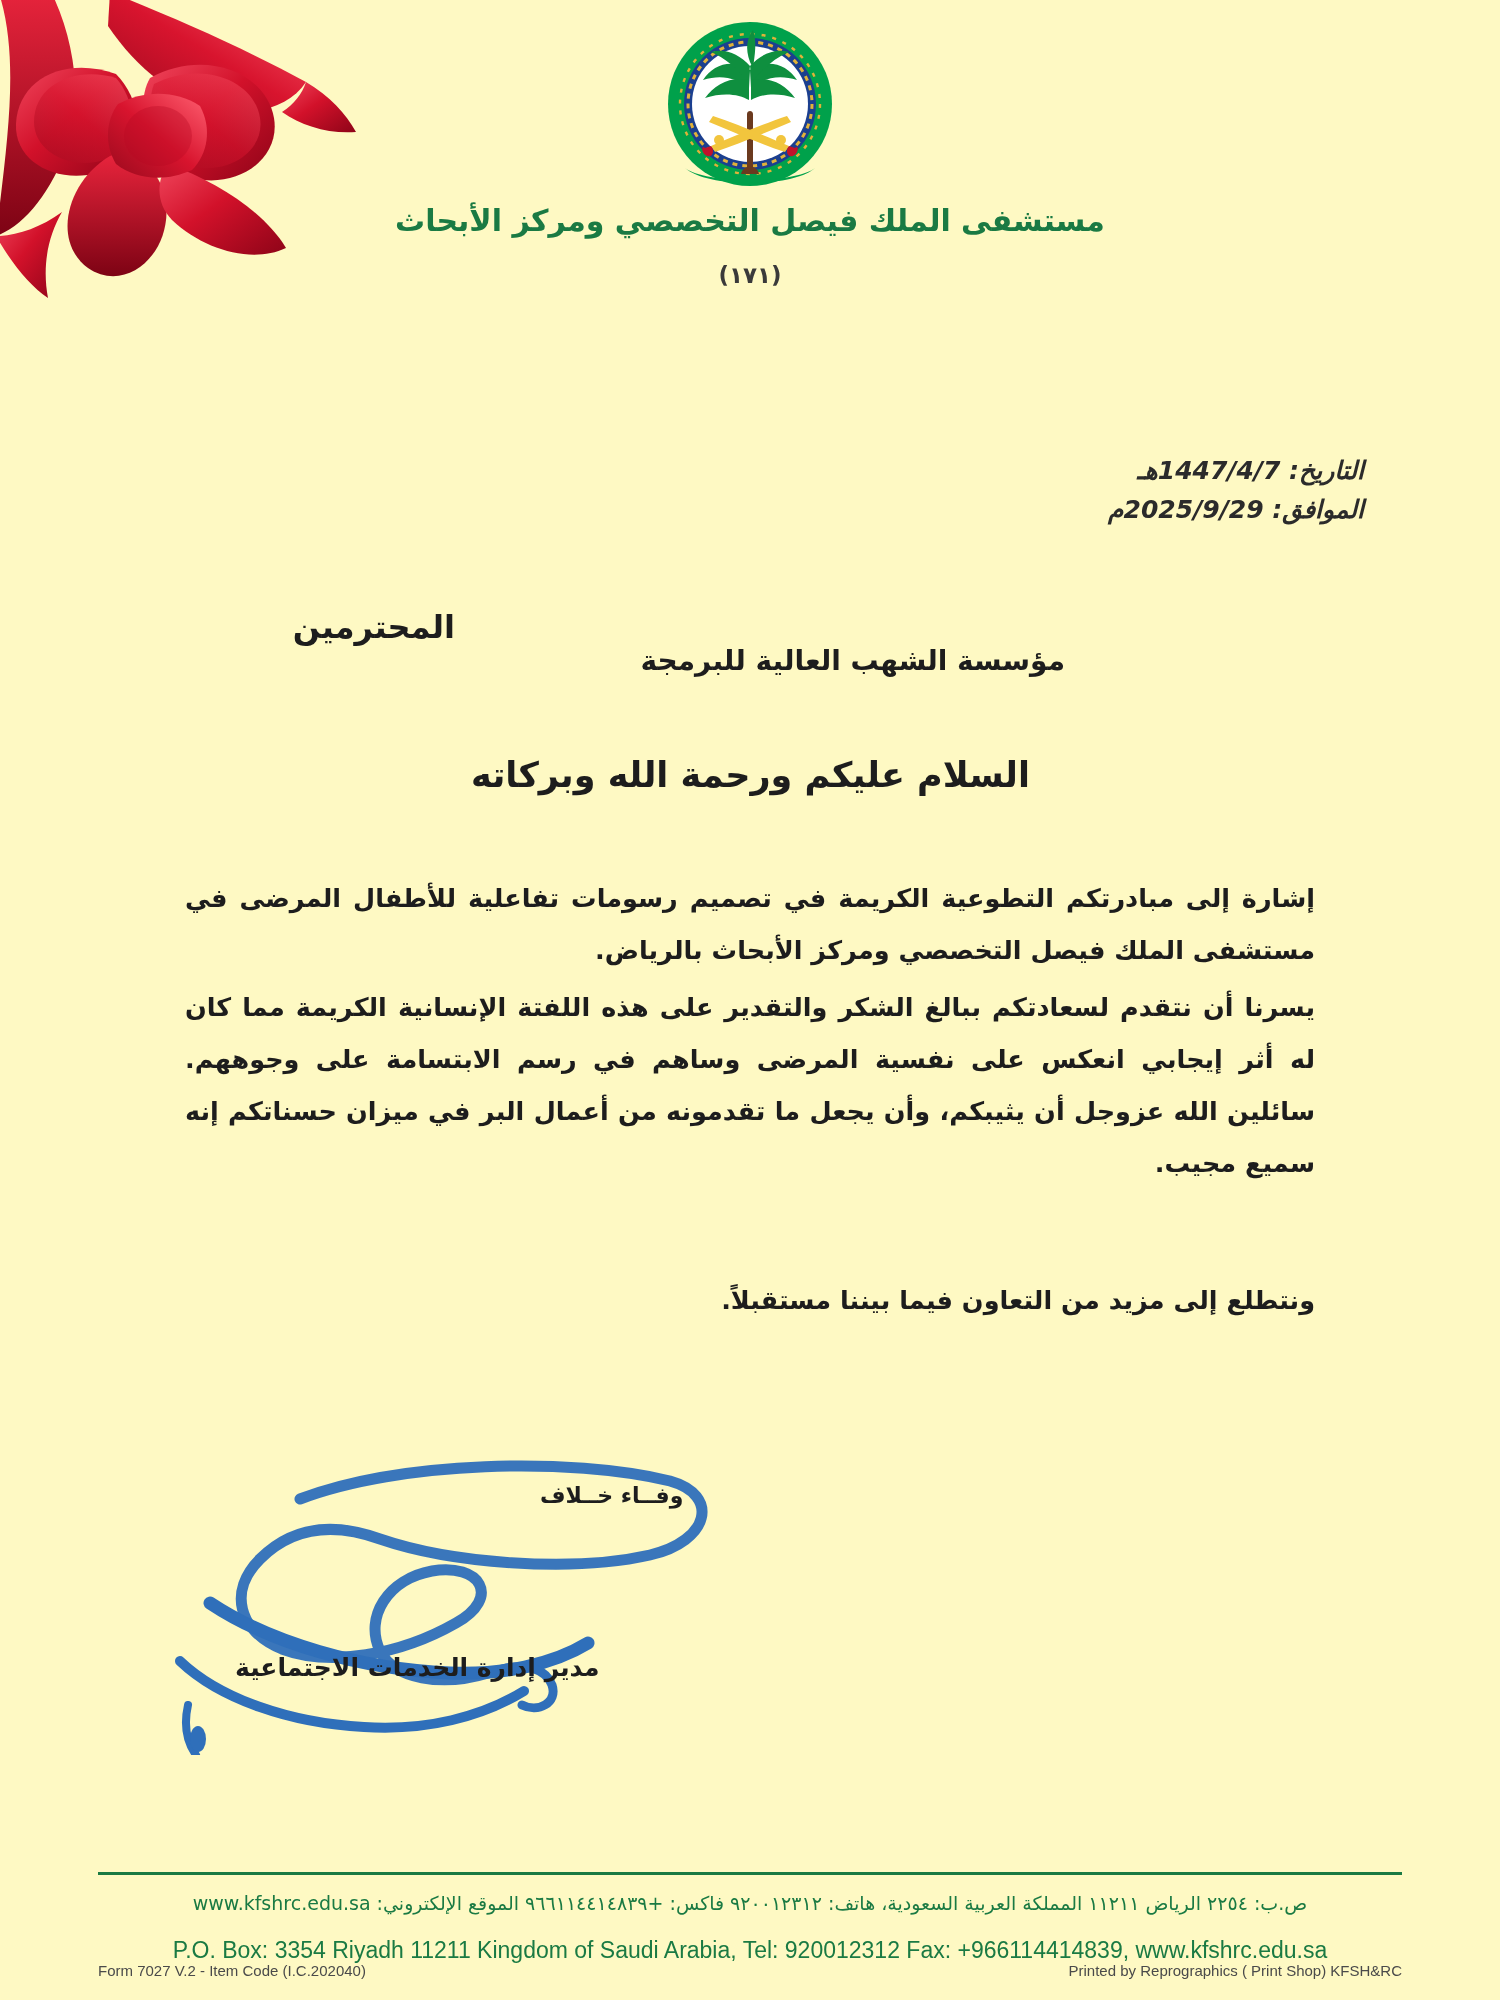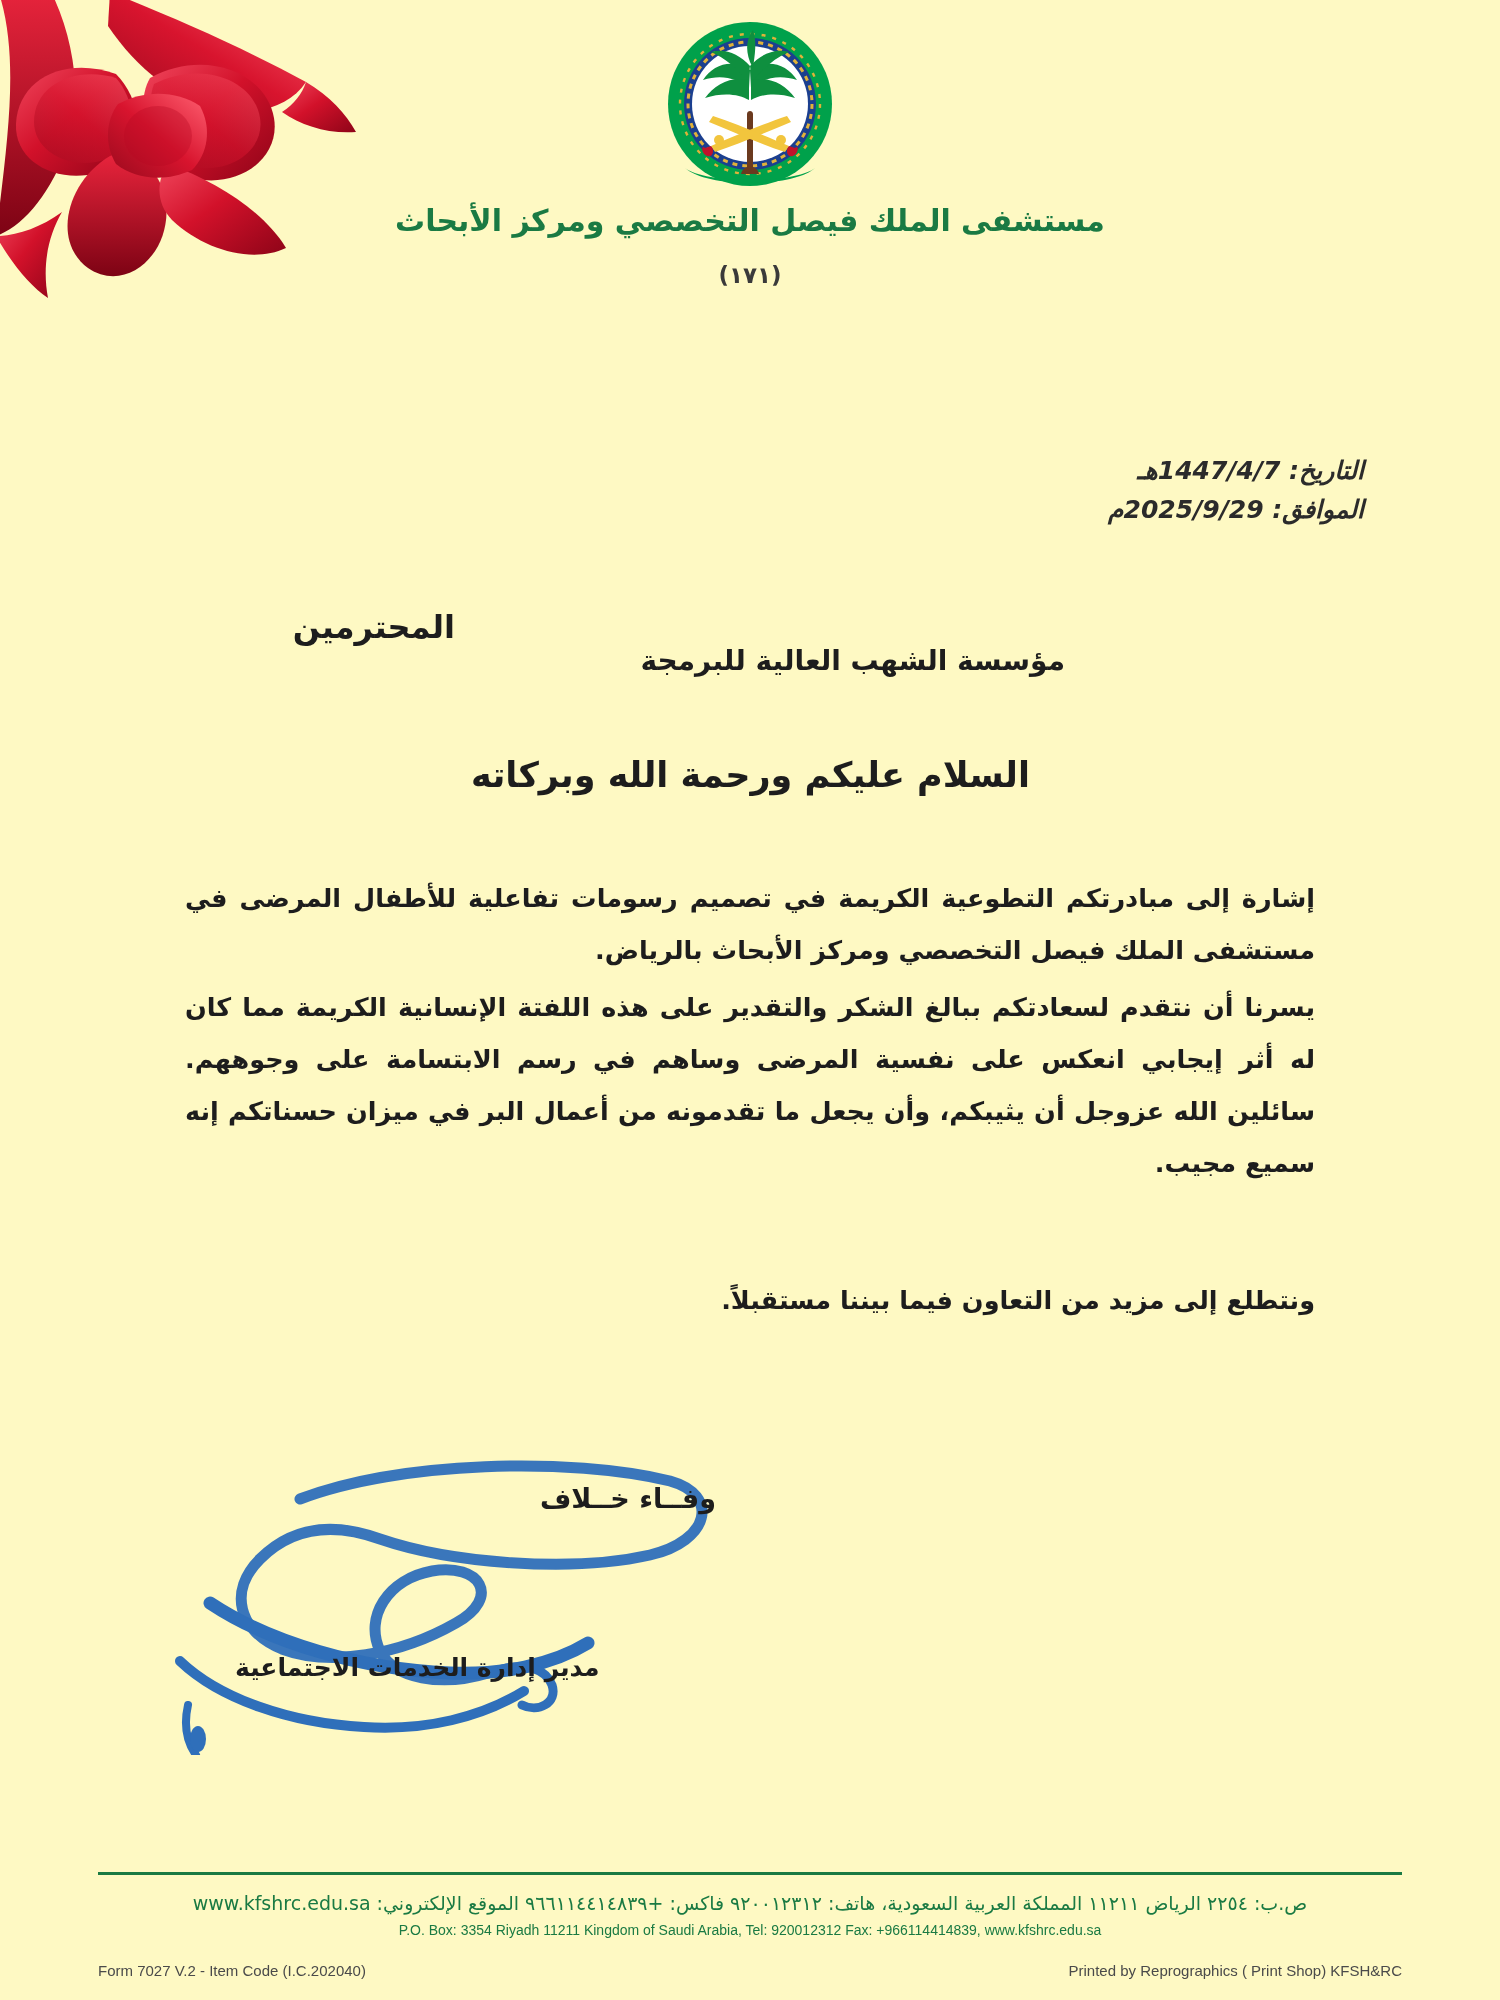--- a/index.html
+++ b/index.html
@@ -162,21 +162,21 @@
     left: 150px;
     top: 1455px;
     width: 720px;
     height: 300px;
     direction: rtl;
   }
   #sign-name {
     position: absolute;
     left: 390px;
     top: 28px;
-    font-size: 27px;
+    font-size: 22px;
     font-weight: bold;
     color: #1d1d1d;
     font-family: "DejaVu Sans", sans-serif;
     letter-spacing: 3px;
     white-space: nowrap;
     z-index: 3;
   }
   #sign-title {
     position: absolute;
     left: 85px;
@@ -214,26 +214,26 @@
   .footer-ar {
     font-family: "DejaVu Sans", sans-serif;
     font-size: 19px;
     color: #1a7a43;
     direction: rtl;
     white-space: nowrap;
     line-height: 1.5;
   }
   .footer-en {
     font-family: "Liberation Sans", sans-serif;
-    font-size: 14px;
+    font-size: 23px;
     color: #1a7a43;
     direction: ltr;
     white-space: nowrap;
     line-height: 1.5;
-    margin-top: 2px;
+    margin-top: 15px;
   }
 
   
   #print-codes {
     position: absolute;
     left: 98px;
     right: 98px;
     top: 1962px;
     display: flex;
     justify-content: space-between;

